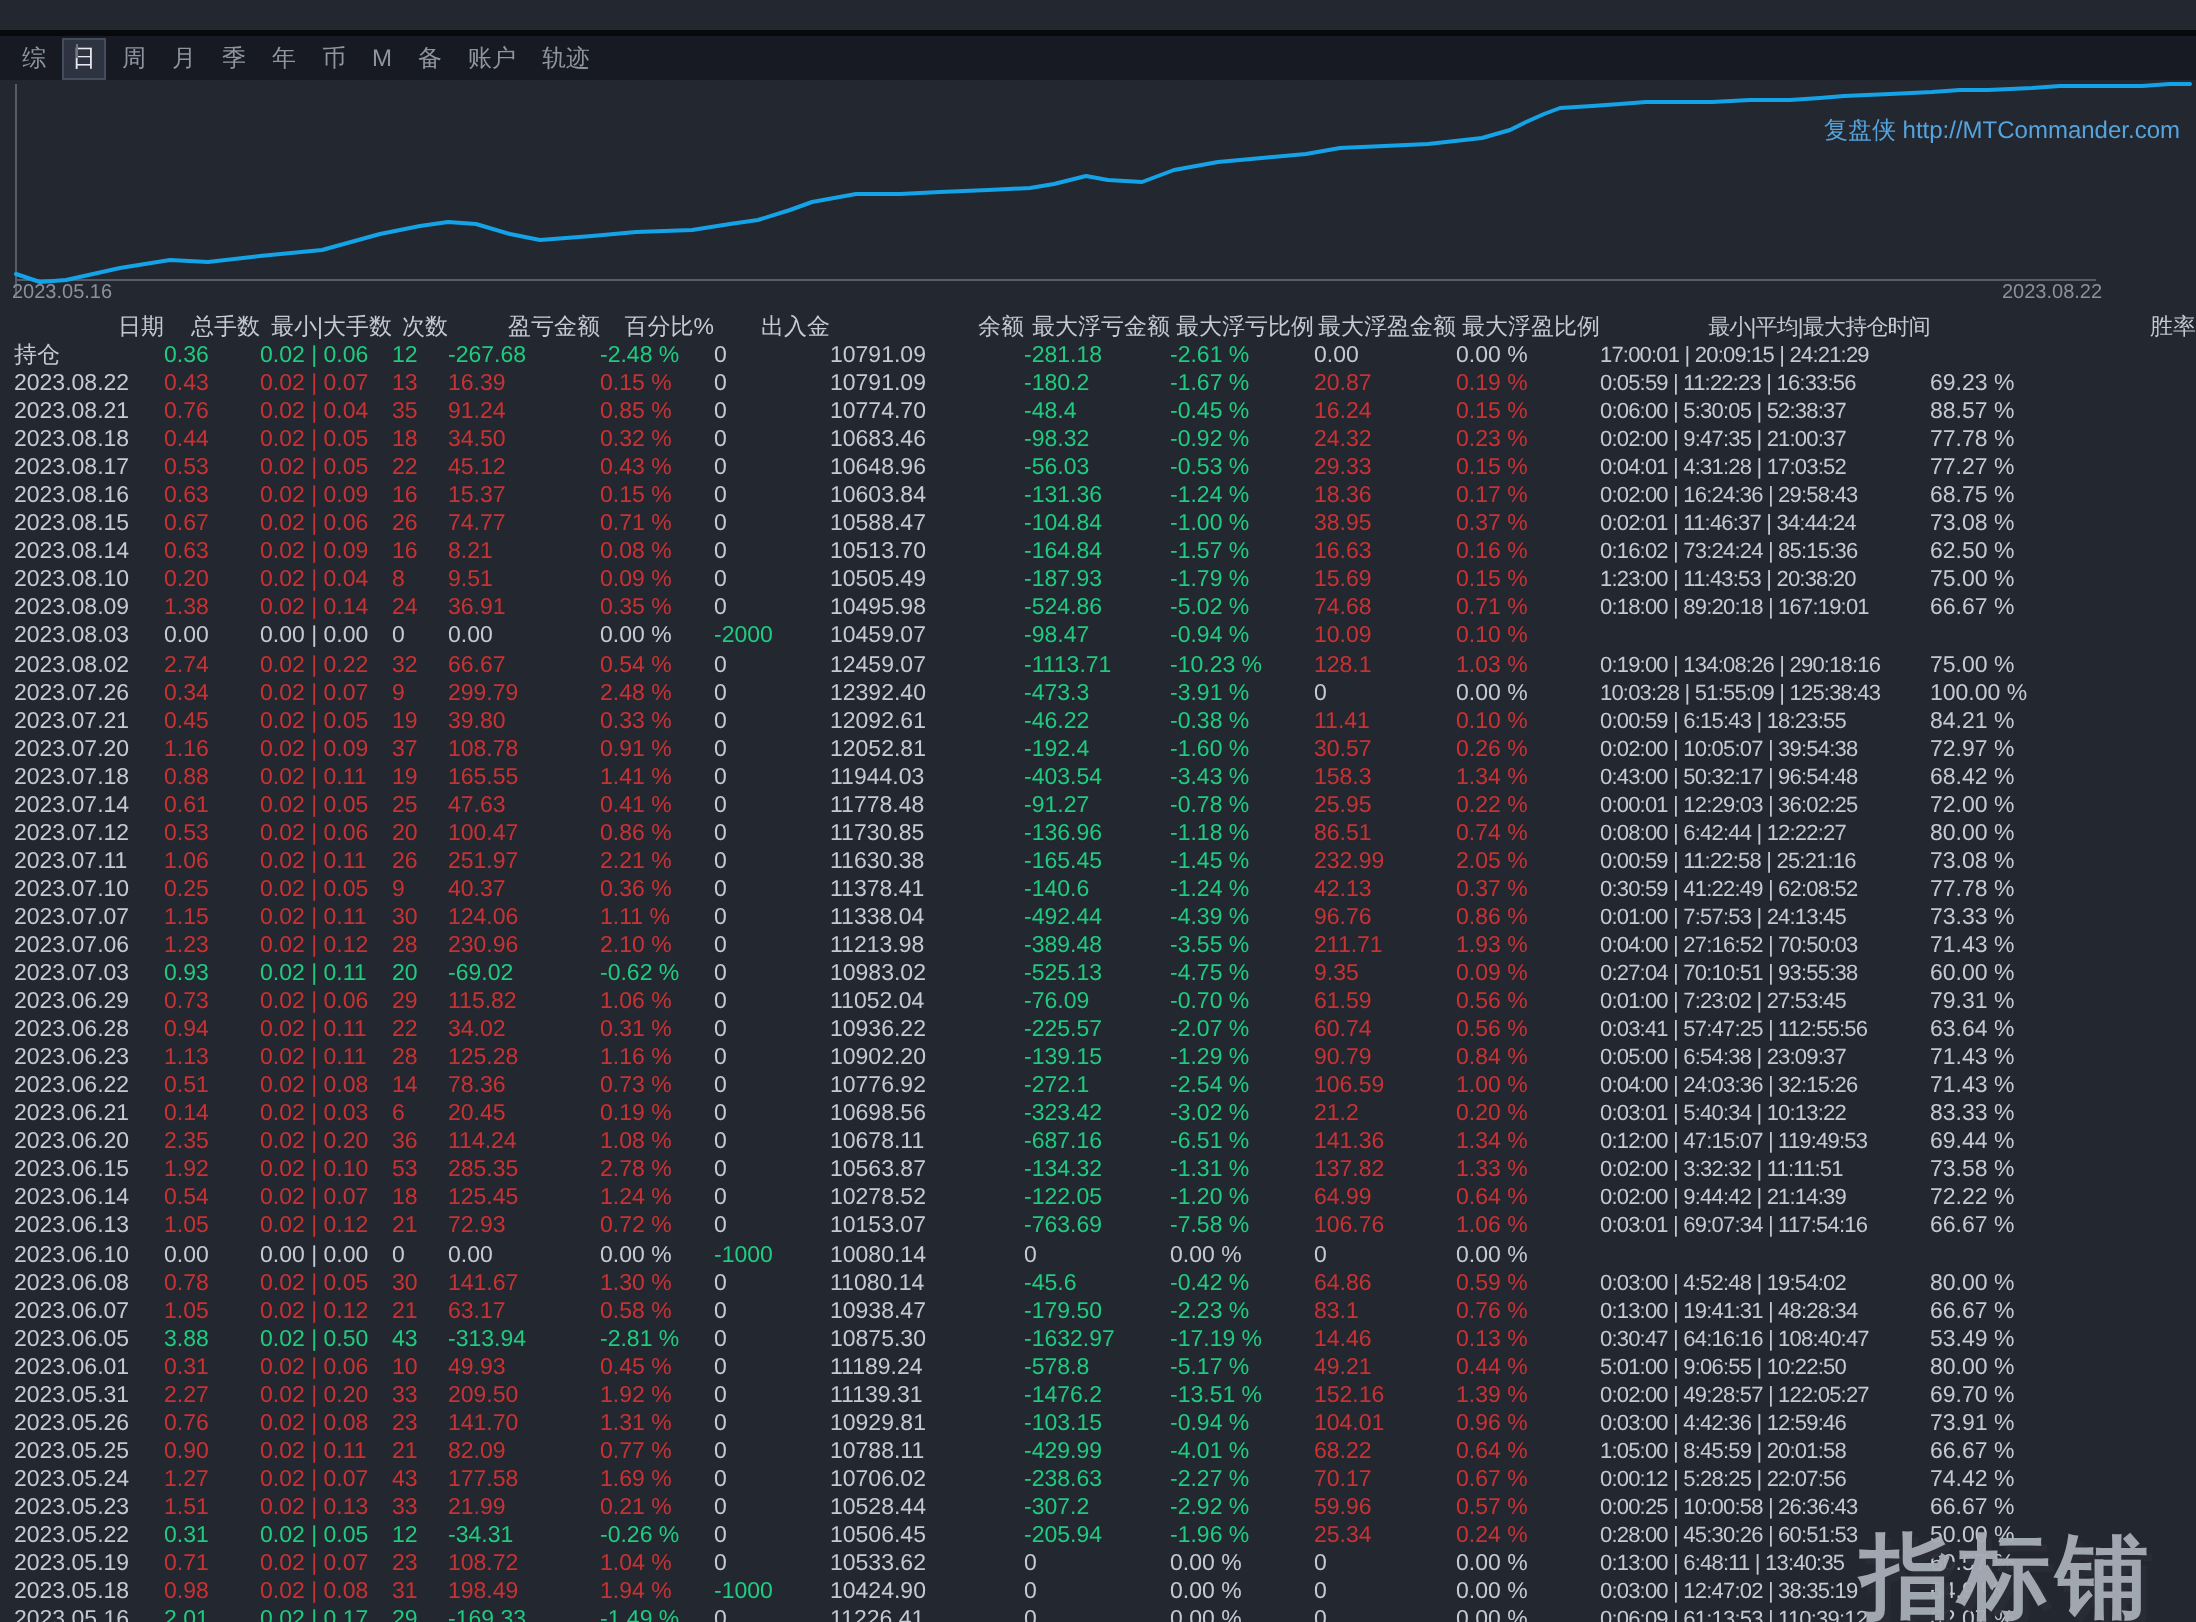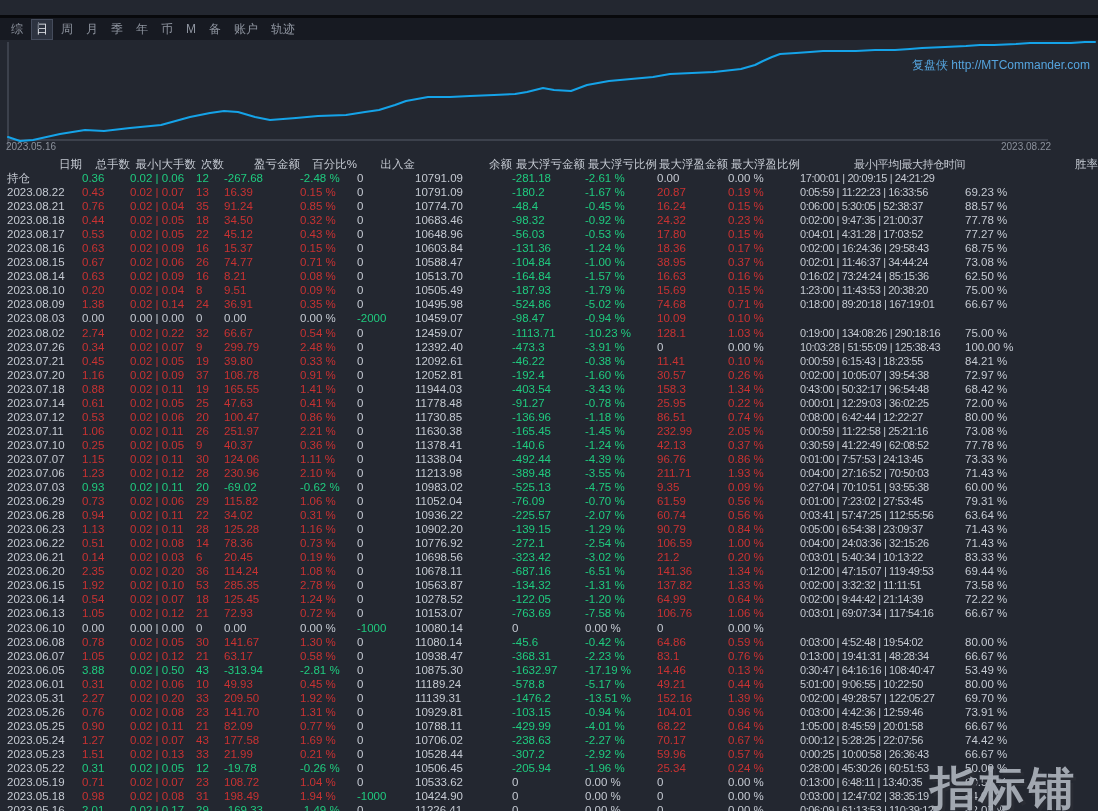--- a/index.html
+++ b/index.html
@@ -168,21 +168,21 @@
           <span class="c-white">2023.08.17</span>
           <span class="c-red">0.53</span>
           <span class="c-red">0.02 | 0.05</span>
           <span class="c-red">22</span>
           <span class="c-red">45.12</span>
           <span class="c-red">0.43 %</span>
           <span class="c-white">0</span>
           <span class="c-white">10648.96</span>
           <span class="c-green">-56.03</span>
           <span class="c-green">-0.53 %</span>
-          <span class="c-red">17.80</span>
+          <span class="c-red">29.33</span>
           <span class="c-red">0.15 %</span>
           <span class="c-white cell-12">0:04:01 | 4:31:28 | 17:03:52</span>
           <span class="c-white">77.27 %</span>
         </div>
         <div class="trow">
           <span class="c-white">2023.08.16</span>
           <span class="c-red">0.63</span>
           <span class="c-red">0.02 | 0.09</span>
           <span class="c-red">16</span>
           <span class="c-red">15.37</span>
@@ -646,21 +646,21 @@
         </div>
         <div class="trow">
           <span class="c-white">2023.06.07</span>
           <span class="c-red">1.05</span>
           <span class="c-red">0.02 | 0.12</span>
           <span class="c-red">21</span>
           <span class="c-red">63.17</span>
           <span class="c-red">0.58 %</span>
           <span class="c-white">0</span>
           <span class="c-white">10938.47</span>
-          <span class="c-green">-368.31</span>
+          <span class="c-green">-179.50</span>
           <span class="c-green">-2.23 %</span>
           <span class="c-red">83.1</span>
           <span class="c-red">0.76 %</span>
           <span class="c-white cell-12">0:13:00 | 19:41:31 | 48:28:34</span>
           <span class="c-white">66.67 %</span>
         </div>
         <div class="trow">
           <span class="c-white">2023.06.05</span>
           <span class="c-green">3.88</span>
           <span class="c-green">0.02 | 0.50</span>
@@ -770,21 +770,21 @@
           <span class="c-red">59.96</span>
           <span class="c-red">0.57 %</span>
           <span class="c-white cell-12">0:00:25 | 10:00:58 | 26:36:43</span>
           <span class="c-white">66.67 %</span>
         </div>
         <div class="trow">
           <span class="c-white">2023.05.22</span>
           <span class="c-green">0.31</span>
           <span class="c-green">0.02 | 0.05</span>
           <span class="c-green">12</span>
-          <span class="c-green">-19.78</span>
+          <span class="c-green">-34.31</span>
           <span class="c-green">-0.26 %</span>
           <span class="c-white">0</span>
           <span class="c-white">10506.45</span>
           <span class="c-green">-205.94</span>
           <span class="c-green">-1.96 %</span>
           <span class="c-red">25.34</span>
           <span class="c-red">0.24 %</span>
           <span class="c-white cell-12">0:28:00 | 45:30:26 | 60:51:53</span>
           <span class="c-white">50.00 %</span>
         </div>

